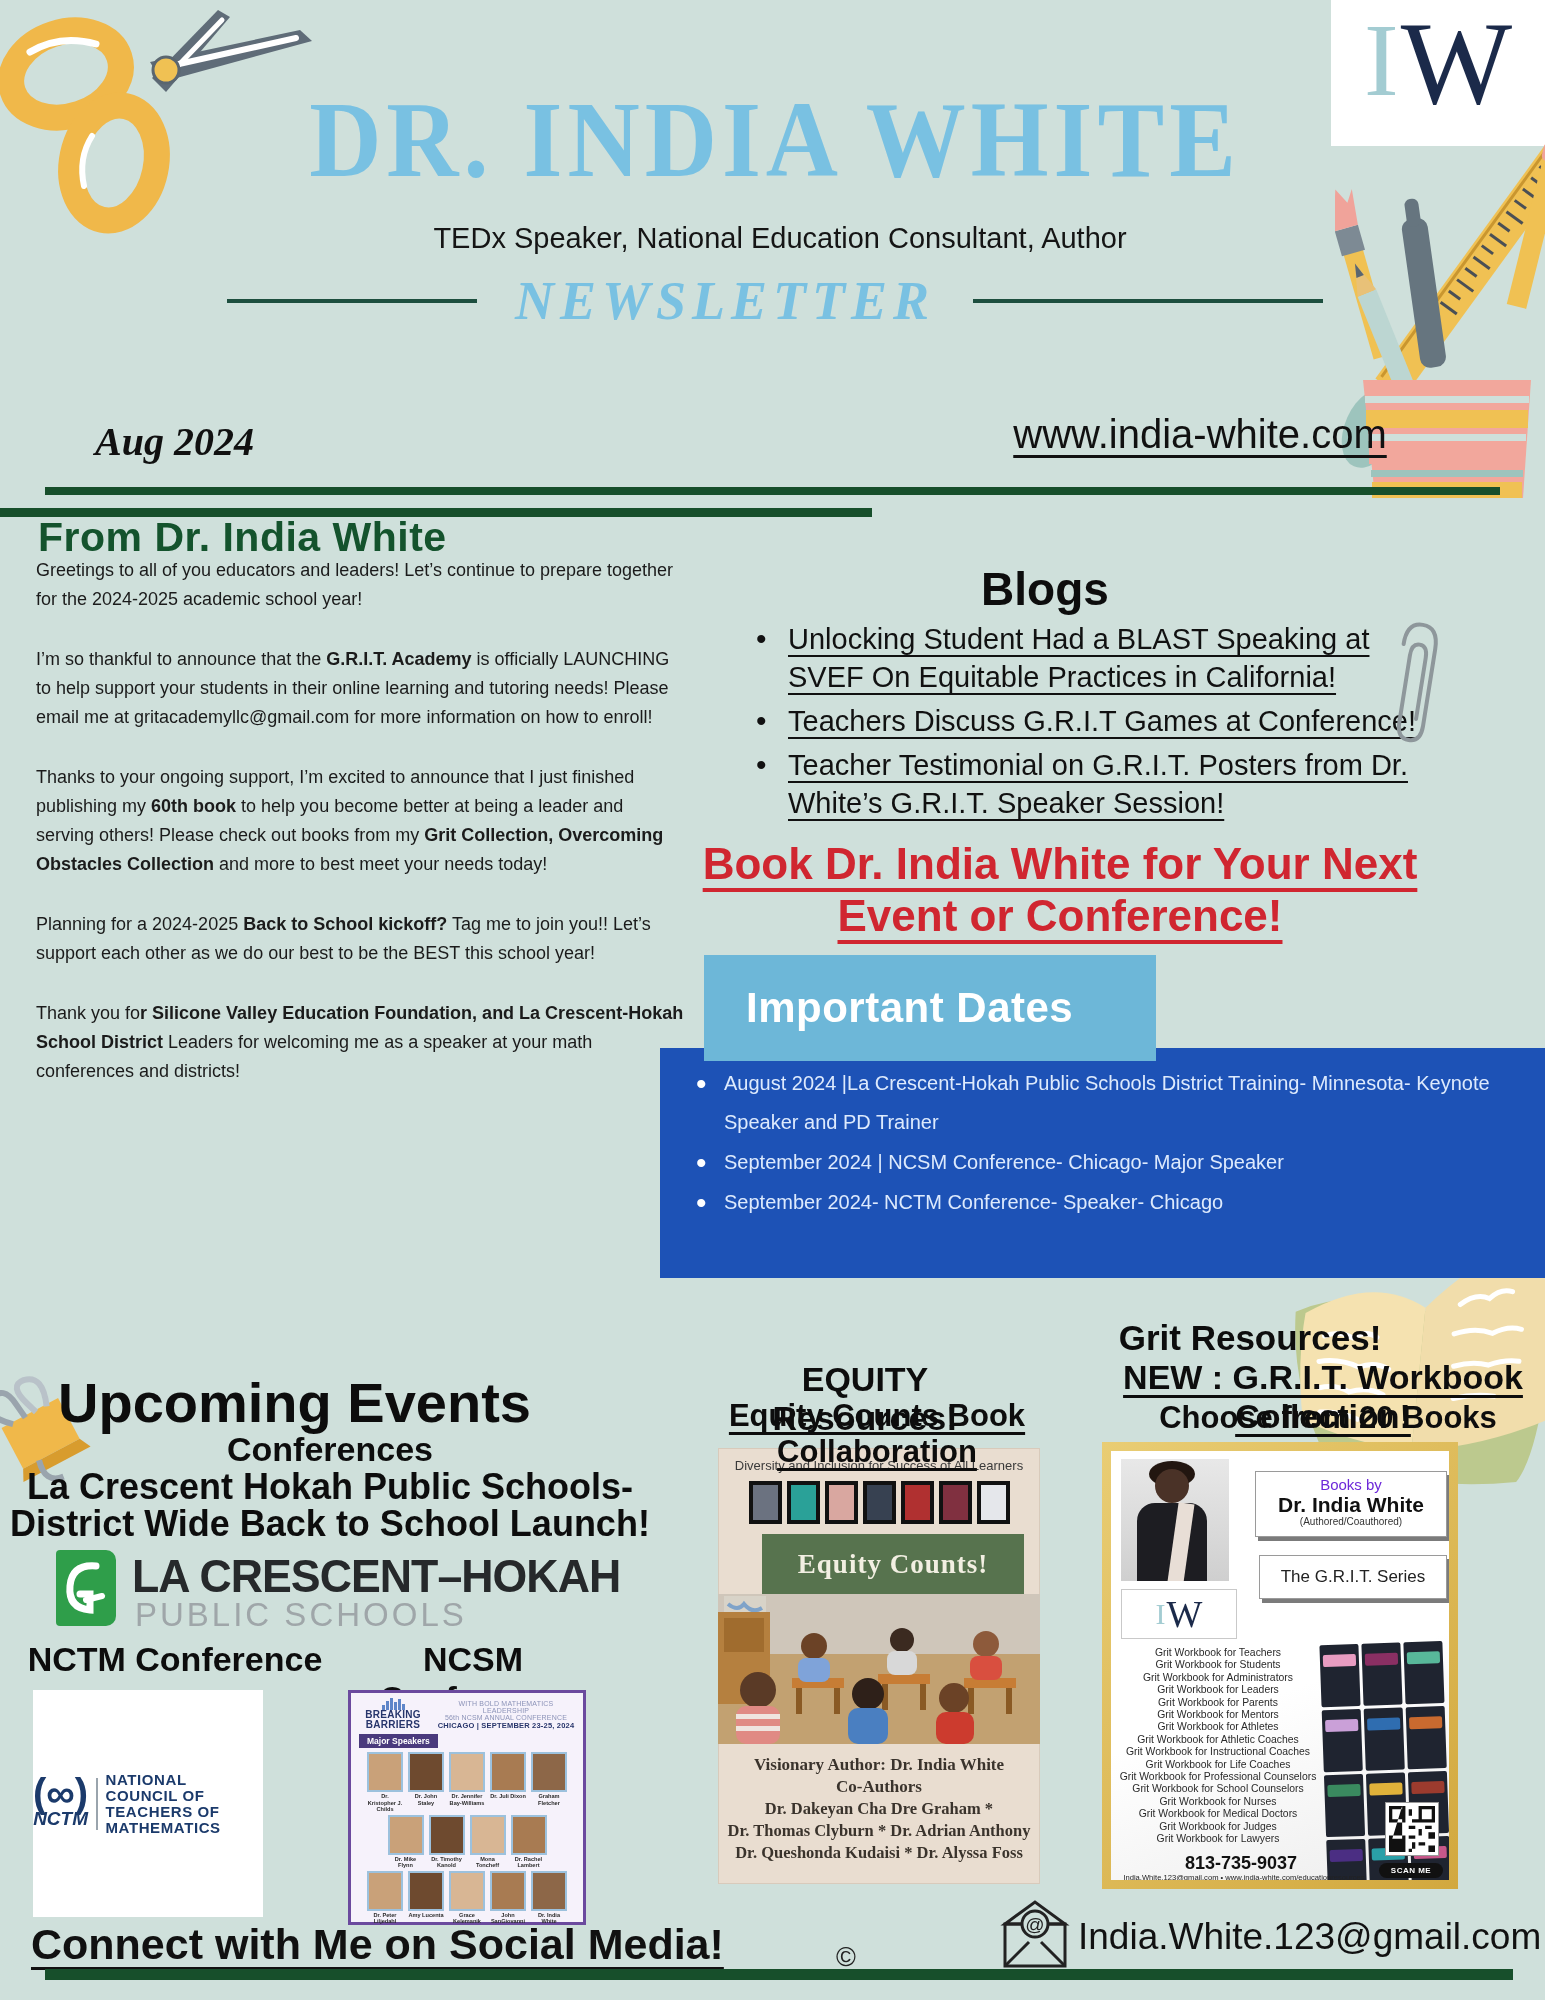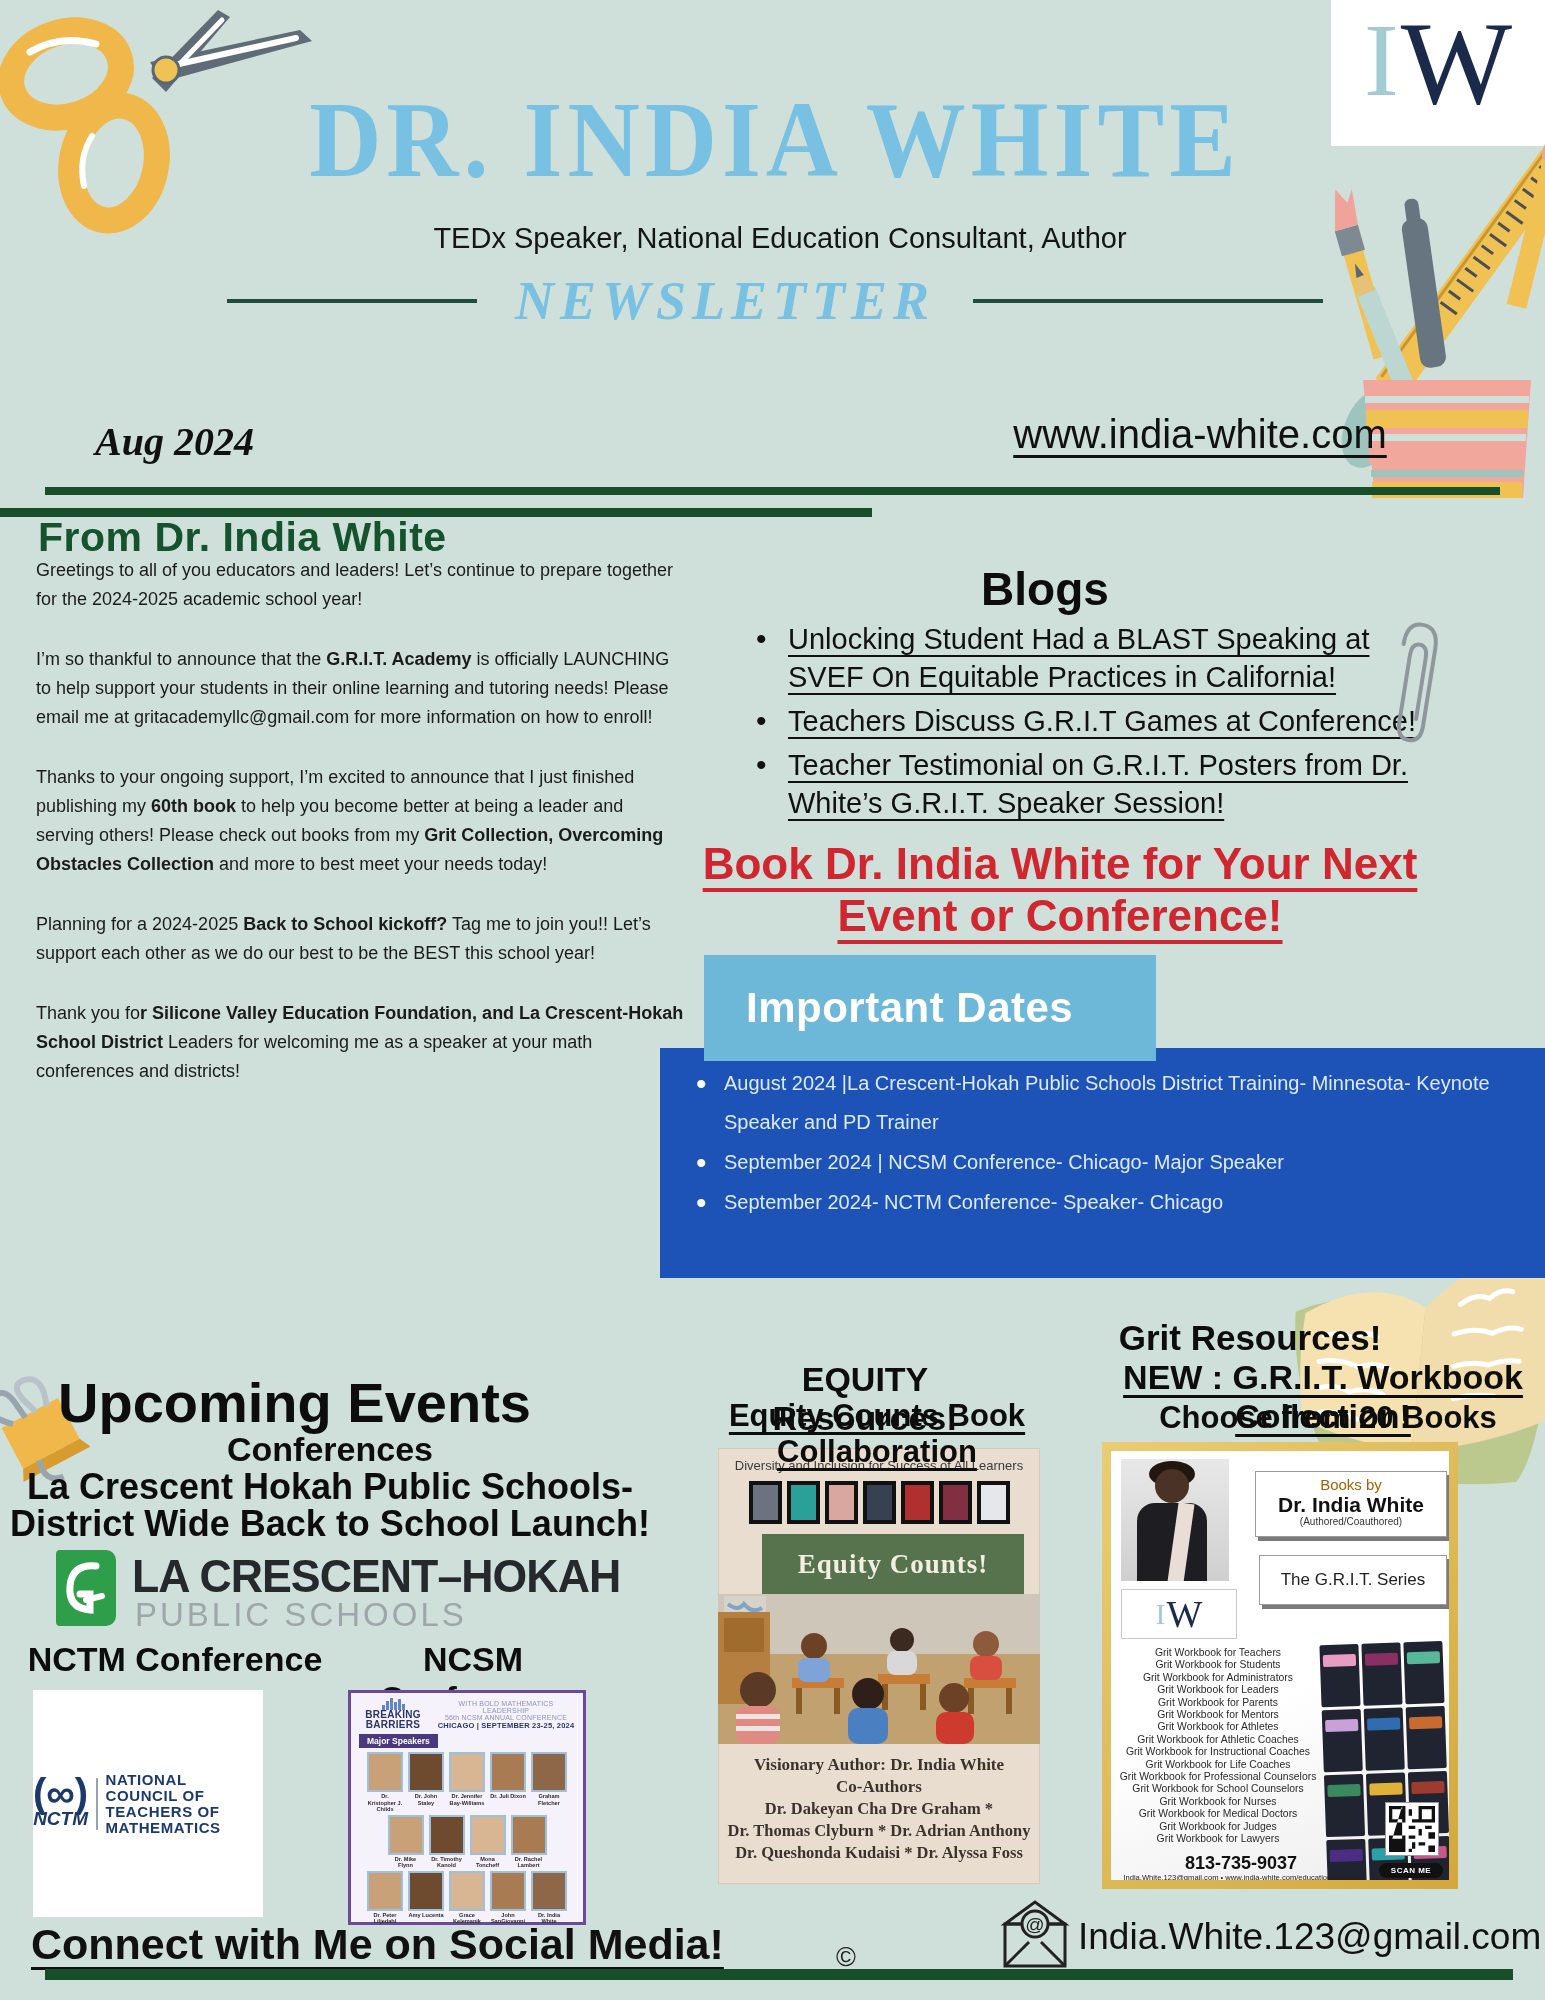--- a/index.html
+++ b/index.html
@@ -143,24 +143,24 @@
   .gr-photo{position:absolute;left:10px;top:8px;width:108px;height:122px;background:linear-gradient(180deg,#e8e8e8,#cfcfcf);overflow:hidden;}
   .gr-photo .head{position:absolute;left:34px;top:10px;width:34px;height:34px;border-radius:50%;background:#4a3227;}
   .gr-photo .hair{position:absolute;left:28px;top:2px;width:46px;height:26px;border-radius:50%;background:#221610;}
   .gr-photo .body{position:absolute;left:16px;top:44px;width:70px;height:80px;border-radius:18px 18px 0 0;background:#1d1d22;}
   .gr-photo .sash{position:absolute;left:52px;top:44px;width:16px;height:80px;background:#e8ded6;transform:rotate(8deg);}
   .gr-iw{position:absolute;left:10px;top:138px;width:116px;height:50px;background:#fff;border:1px solid #c9c9c9;
     display:flex;align-items:center;justify-content:center;font-family:"Liberation Serif",serif;}
   .gr-iw .i{color:#a3ccd2;font-size:30px;margin-right:1px;}
   .gr-iw .w{color:#1b2a4a;font-size:38px;}
   .gr-card1{position:absolute;left:144px;top:20px;width:192px;height:66px;background:#fff;border:1px solid #9a9a9a;box-shadow:3px 4px 0 #7b7b7b;text-align:center;padding-top:4px;}
-  .gr-card1 .l1{font-size:15px;color:#a16207;}
+  .gr-card1 .l1{font-size:15px;color:#6d28d9;}
   .gr-card1 .l2{font-size:21px;font-weight:700;color:#111;line-height:23px;}
   .gr-card1 .l3{font-size:10px;color:#333;}
-  .gr-card2{position:absolute;left:148px;top:104px;width:188px;height:50px;background:#fff;border:1px solid #9a9a9a;box-shadow:3px 4px 0 #7b7b7b;
+  .gr-card2{position:absolute;left:148px;top:104px;width:188px;height:44px;background:#fff;border:1px solid #9a9a9a;box-shadow:3px 4px 0 #7b7b7b;
     display:flex;align-items:center;justify-content:center;font-size:17px;color:#222;}
   .gr-books{position:absolute;left:4px;top:196px;width:206px;text-align:center;}
   .gr-books div{font-size:10.4px;line-height:12.4px;color:#2a2a2a;}
   .gr-covers{position:absolute;left:212px;top:192px;width:128px;height:208px;display:flex;flex-wrap:wrap;gap:3px;transform:rotate(-2deg);}
   .gr-covers i{display:block;width:39px;height:62px;background:#1f2430;border-radius:2px;position:relative;}
   .gr-covers i::after{content:"";position:absolute;left:3px;top:10px;width:33px;height:12px;border-radius:2px;background:#e89cc1;}
   .gr-covers i:nth-child(2)::after{background:#8a2f63;}
   .gr-covers i:nth-child(3)::after{background:#58b89a;}
   .gr-covers i:nth-child(4)::after{background:#caa0d8;}
   .gr-covers i:nth-child(5)::after{background:#2f6db0;}

